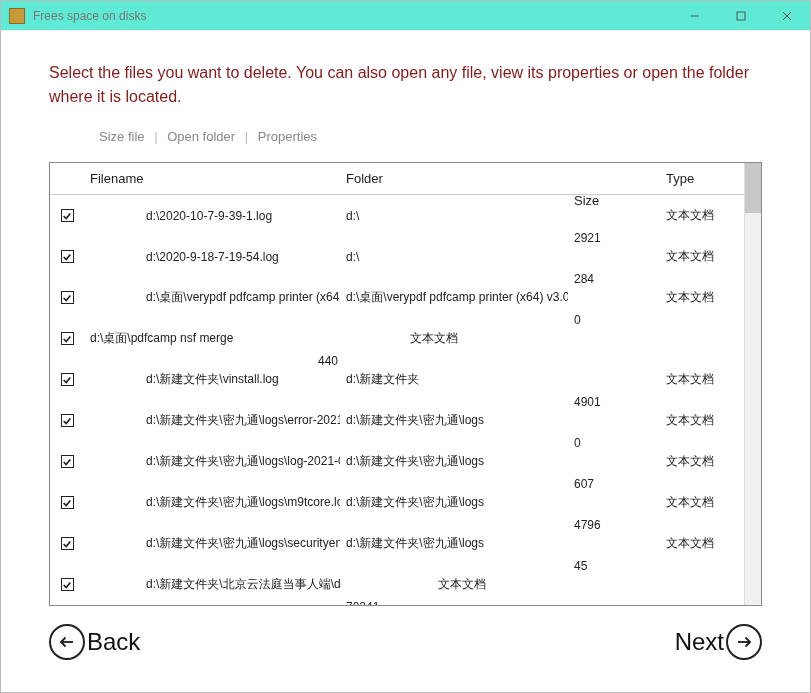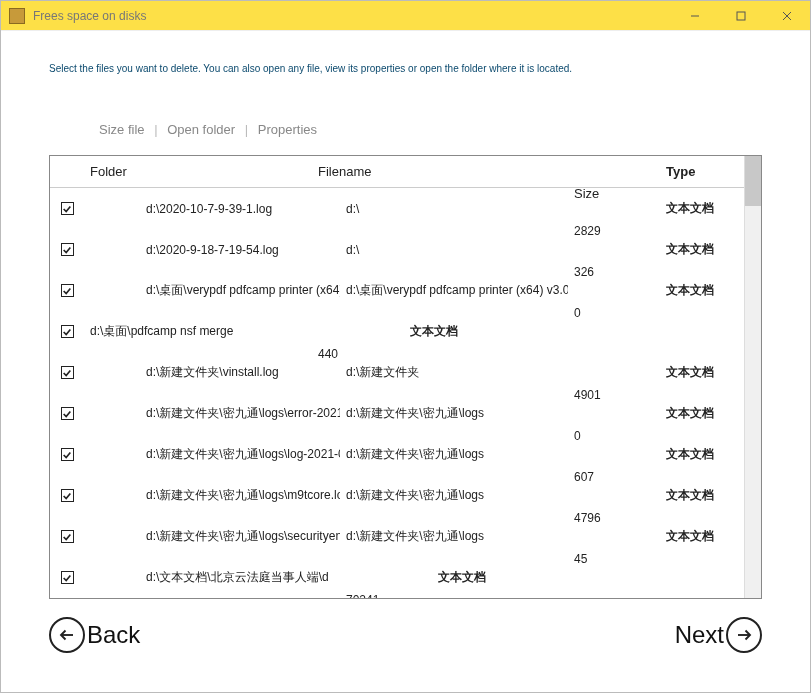--- a/index.html
+++ b/index.html
@@ -10,21 +10,21 @@
       width: 811px;
       height: 693px;
       overflow: hidden;
       border: 1px solid #bbb;
     }
     .titlebar {
       height: 30px;
       display: flex;
       align-items: center;
       padding-left: 8px;
-      background: #fde047;
+      background: #5eead4;
       color: #777;
       font-size: 12px;
       border-bottom: 1px solid #eee;
     }
     .titlebar-icon {
       width: 16px; height: 16px;
       background: #c79a3a;
       border: 1px solid #8a6a20;
       margin-right: 8px;
       display: inline-block;
@@ -36,24 +36,24 @@
       display: flex; align-items: center; justify-content: center;
       color: #555;
       font-size: 12px;
       cursor: pointer;
     }
     .win-btn svg { stroke: #555; }
     .content {
       padding: 30px 48px 0 48px;
     }
     .instruction {
-      font-size: 10px;
-      color: #0c4a6e;
+      font-size: 16px;
+      color: #7f1d1d;
       line-height: 1.5;
-      margin-bottom: 46px;
+      margin-bottom: 20px;
     }
     .actions {
       margin-left: 50px;
       margin-bottom: 18px;
       color: #888;
       font-size: 13px;
     }
     .actions .sep { margin: 0 6px; color: #bbb; }
     .actions span.link { cursor: pointer; }
     .table-wrap {
@@ -76,21 +76,21 @@
       padding: 0 6px;
       white-space: nowrap;
       overflow: hidden;
       text-overflow: clip;
     }
     .col-check { width: 34px; flex-shrink: 0; display:flex; align-items:center; justify-content:center; }
     .col-fname { width: 256px; flex-shrink: 0; padding-left: 62px; }
     .th.col-fname { padding-left: 6px; }
     .col-folder { width: 228px; flex-shrink: 0; }
     .col-size { width: 92px; flex-shrink: 0; margin-top: 44px; }
-    .col-type { flex: 1; font-weight: bold; }
+    .col-type { flex: 1; }
     .tbody { }
     .trow {
       display: flex;
       height: 41px;
       align-items: center;
       font-size: 12px;
       color: #222;
     }
     .checkbox {
       width: 13px; height: 13px;
@@ -171,50 +171,50 @@
     <span class="sep">|</span>
     <span class="link">Open folder</span>
     <span class="sep">|</span>
     <span class="link">Properties</span>
   </div>
 
   <div class="table-wrap">
     <div class="table-inner">
       <div class="thead">
         <div class="th col-check"></div>
+        <div class="th col-fname">Filename</div>
         <div class="th col-folder">Folder</div>
-        <div class="th col-fname">Filename</div>
         <div class="th col-size">Size</div>
         <div class="th col-type">Type</div>
       </div>
       <div class="tbody" id="tbody">
           <div class="trow">
             <div class="td col-check">
               <div class="checkbox">
                 <svg viewBox="0 0 12 12">
                   <polyline points="2,6 5,9 10,3" fill="none" stroke="#222" stroke-width="2"></polyline>
                 </svg>
               </div>
             </div>
             <div class="td col-fname">d:\2020-10-7-9-39-1.log</div>
             <div class="td col-folder">d:\</div>
-            <div class="td col-size">2829</div>
+            <div class="td col-size">2921</div>
             <div class="td col-type">文本文档</div>
           </div>
           <div class="trow">
             <div class="td col-check">
               <div class="checkbox">
                 <svg viewBox="0 0 12 12">
                   <polyline points="2,6 5,9 10,3" fill="none" stroke="#222" stroke-width="2"></polyline>
                 </svg>
               </div>
             </div>
             <div class="td col-fname">d:\2020-9-18-7-19-54.log</div>
             <div class="td col-folder">d:\</div>
-            <div class="td col-size">326</div>
+            <div class="td col-size">284</div>
             <div class="td col-type">文本文档</div>
           </div>
           <div class="trow">
             <div class="td col-check">
               <div class="checkbox">
                 <svg viewBox="0 0 12 12">
                   <polyline points="2,6 5,9 10,3" fill="none" stroke="#222" stroke-width="2"></polyline>
                 </svg>
               </div>
             </div>
@@ -301,21 +301,21 @@
             <div class="td col-type">文本文档</div>
           </div>
           <div class="trow">
             <div class="td col-check">
               <div class="checkbox">
                 <svg viewBox="0 0 12 12">
                   <polyline points="2,6 5,9 10,3" fill="none" stroke="#222" stroke-width="2"></polyline>
                 </svg>
               </div>
             </div>
-            <div class="td col-fname">d:\文本文档\北京云法庭当事人端\d</div>
+            <div class="td col-fname">d:\新建文件夹\北京云法庭当事人端\d</div>
             <div class="td col-size">70241</div>
             <div class="td col-type">文本文档</div>
           </div>
         </div>
     </div>
     <div class="scrollbar">
       <div class="scroll-thumb"></div>
     </div>
   </div>
 </div>

